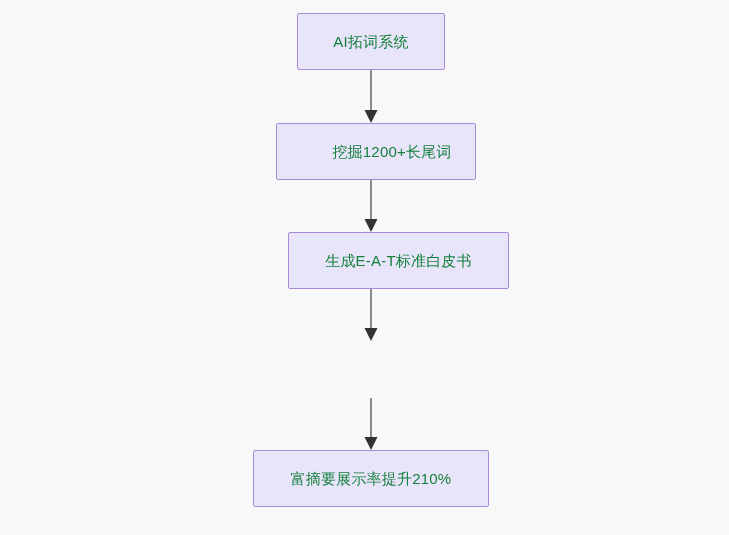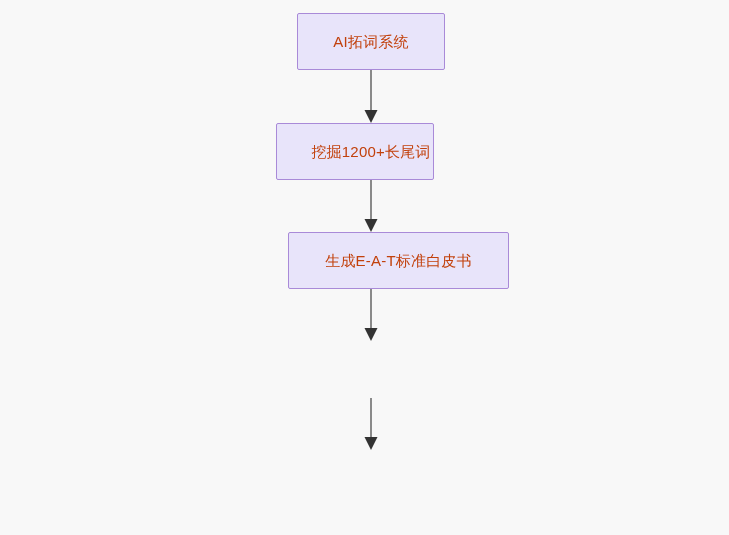--- a/index.html
+++ b/index.html
@@ -24,36 +24,36 @@
   .node {
     position: absolute;
     box-sizing: border-box;
     height: 57px;
     background: #e8e4fa;
     border: 1.6px solid #a98ad8;
     border-radius: 2px;
     display: flex;
     align-items: center;
     justify-content: center;
-    color: #c2410c;
+    color: #15803d;
     font-size: 15px;
     line-height: 1;
     letter-spacing: 0.2px;
     white-space: nowrap;
     user-select: none;
   }
 
   .node-label {
     display: block;
     text-align: center;
   }
 
   
   .node-1 { width: 148px; left: 297px; top: 13px; }
-  .node-2 { width: 158px; left: 276px; top: 123px; padding-left: 32px; }
+  .node-2 { width: 200px; left: 276px; top: 123px; padding-left: 32px; }
   .node-3 { width: 221px; left: 261px; top: 232px; margin-left: 27px; }
   .node-4 { width: 213px; left: 265px; top: 341px; }
   .node-5 { width: 236px; left: 253px; top: 450px; }
 
   
   .edge {
     position: absolute;
     left: 0;
     top: 0;
     width: 729px;
@@ -104,14 +104,17 @@
 
   <div class="node node-2">
     <span class="node-label">挖掘1200+长尾词</span>
   </div>
 
   <div class="node node-3">
     <span class="node-label">生成E-A-T标准白皮书</span>
   </div>
 
 
+  <div class="node node-5">
+    <span class="node-label">富摘要展示率提升210%</span>
+  </div>
 
 </div>
 
 </body></html>

